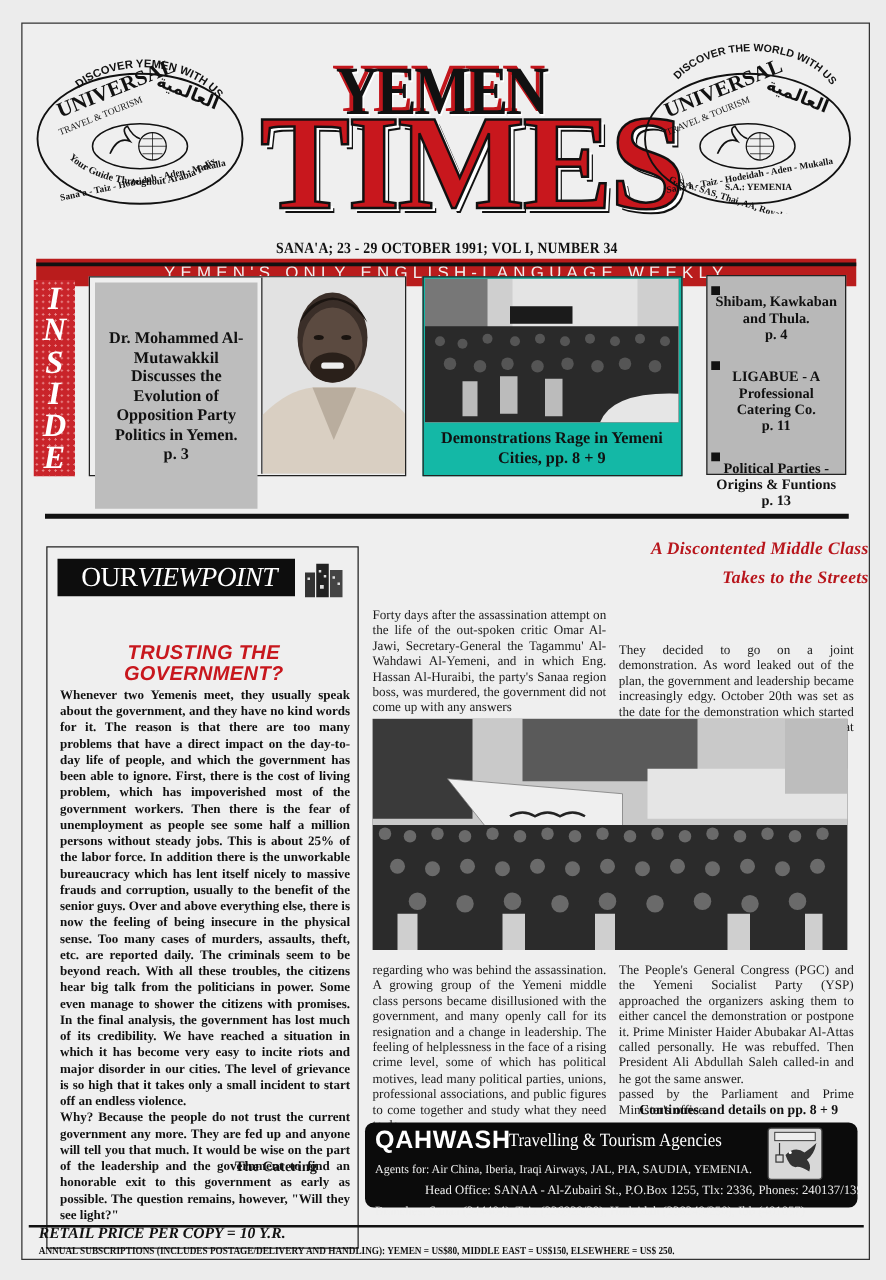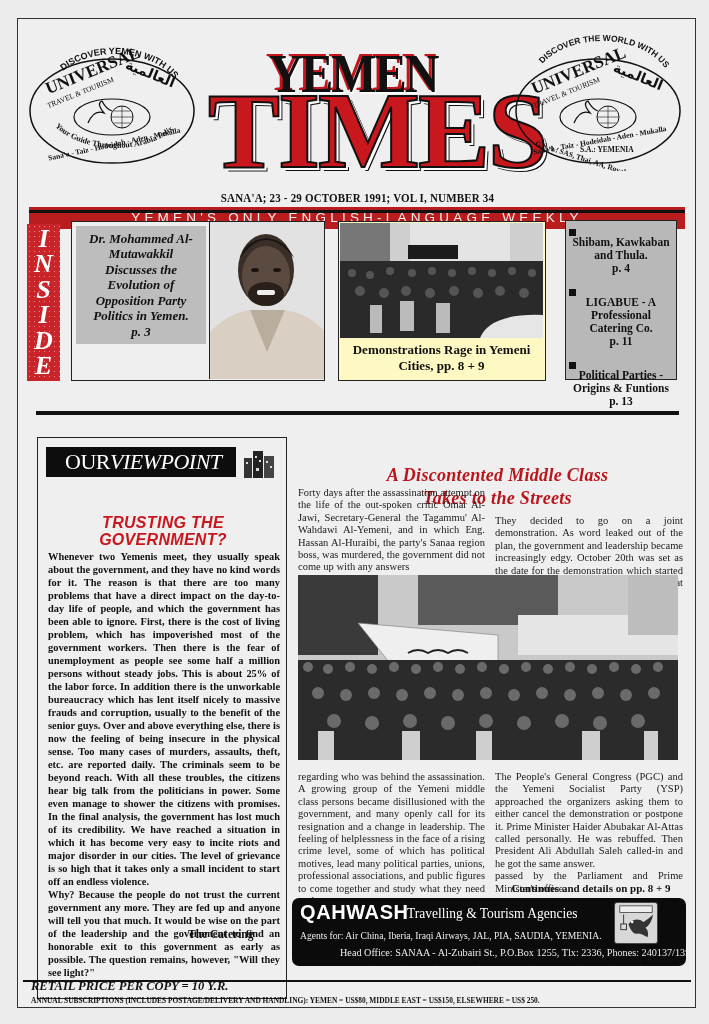--- a/index.html
+++ b/index.html
@@ -21,24 +21,24 @@
     .tagline-bar { position: absolute; left: 11px; top: 148px; width: 656px; height: 22px; background: #b91c1c; color: #f0f0f0; font-family: "Liberation Sans", sans-serif; font-size: 13.5px; letter-spacing: 4.2px; line-height: 22px; text-align: center; margin-top: 40px; }
     .dateline { position: absolute; left: 0; top: 172px; width: 679px; text-align: center; font-family: "Liberation Serif", serif; font-weight: bold; font-size: 12.5px; letter-spacing: 0.2px; transform: scaleX(0.88); }
     .rule-thick { position: absolute; left: 11px; width: 656px; background: #111; }
     .rule1 { top: 191px; height: 3px; }
 
     
     .inside-tag { position: absolute; left: 9px; top: 205px; width: 33px; height: 157px; background: #c9242a; background-image: radial-gradient(#e98a8c 0.8px, transparent 1px); background-size: 5px 5px; display: flex; flex-direction: column; align-items: center; justify-content: space-around; padding: 2px 0; }
     .inside-tag span { font-family: "Liberation Serif", serif; font-style: italic; font-weight: bold; color: #fff; font-size: 26px; line-height: 24px; }
 
     .inside-box1 { position: absolute; left: 53px; top: 202px; width: 254px; height: 160px; border: 1.5px solid #222; background: #efefef; }
-    .inside-box1 .grey { position: absolute; left: 4px; top: 4px; width: 130px; height: 118px; background: #bdbdbd; display: flex; align-items: center; justify-content: center; text-align: center; font-weight: bold; font-size: 13px; line-height: 15.5px; padding: 6px; font-style: italic; }
+    .inside-box1 .grey { position: absolute; left: 4px; top: 4px; width: 130px; height: 181px; background: #bdbdbd; display: flex; align-items: center; justify-content: center; text-align: center; font-weight: bold; font-size: 13px; line-height: 15.5px; padding: 6px; }
     .inside-box1 .photo { position: absolute; left: 137px; top: 0px; width: 115px; height: 157px; border-left: 1.5px solid #222; overflow: hidden; background: #d8d8d8; }
 
-    .inside-box2 { position: absolute; left: 320px; top: 202px; width: 208px; height: 160px; border: 1.5px solid #222; background: #fef9c3; }
+    .inside-box2 { position: absolute; left: 320px; top: 202px; width: 208px; height: 160px; border: 1.5px solid #222; background: #14b8a6; }
     .inside-box2 .photo { position: absolute; left: 1px; top: 1px; width: 203px; height: 115px; overflow: hidden; background: #888; }
     .inside-box2 .caption { position: absolute; left: 0; top: 120px; width: 205px; text-align: center; font-weight: bold; font-size: 13px; line-height: 16px; }
 
     .inside-box3 { position: absolute; left: 547px; top: 201px; width: 112px; height: 160px; border: 1.5px solid #222; background: #b8b8b8; padding: 4px 3px; }
     .inside-item { display: flex; align-items: flex-start; margin-bottom: 10px; flex-direction: column; }
     .inside-item .bullet { width: 7px; height: 7px; background: #111; margin-top: 4px; margin-right: 4px; flex: none; }
     .inside-item .txt { flex: 1; text-align: center; font-weight: bold; font-size: 11.5px; line-height: 13px; }
 
     .rule2 { top: 392px; left: 18px; width: 643px; height: 4px; }
 
@@ -46,21 +46,21 @@
     .viewpoint { position: absolute; left: 19px; top: 418px; width: 250px; height: 562px; border: 1.5px solid #222; background: #efefef; }
     .vp-head { position: absolute; left: 8px; top: 9px; width: 190px; height: 30px; background: #0d0d0d; color: #fff; font-family: "Liberation Serif", serif; font-size: 22px; line-height: 30px; padding-left: 19px; letter-spacing: -0.5px; }
     .vp-head i { font-style: italic; }
     .vp-icon { position: absolute; left: 204px; top: 10px; width: 34px; height: 30px; }
     .vp-title { position: absolute; left: 0; top: 76px; width: 250px; text-align: center; font-family: "Liberation Sans", sans-serif; font-weight: bold; font-style: italic; color: #c8171d; font-size: 16px; line-height: 17px; letter-spacing: 0.3px; }
     .vp-body { position: absolute; left: 10px; top: 112px; width: 232px; font-family: "Liberation Serif", serif; font-weight: bold; font-size: 10.4px; line-height: 13px; text-align: justify; }
     .vp-body p { margin: 0; }
     .vp-sign { position: absolute; left: 150px; top: 490px; font-weight: bold; font-size: 11.5px; }
 
     
-    .lead-title { position: absolute; left: 282px; top: 409px; width: 395px; text-align: center; font-family: "Liberation Serif", serif; font-weight: bold; font-style: italic; color: #b8161c; font-size: 18px; line-height: 23px; letter-spacing: 0.3px; margin-top: 36px; }
+    .lead-title { position: absolute; left: 282px; top: 409px; width: 395px; text-align: right; font-family: "Liberation Serif", serif; font-weight: bold; font-style: italic; color: #b8161c; font-size: 14px; line-height: 23px; letter-spacing: 0.3px; }
     .col { position: absolute; font-family: "Liberation Serif", serif; font-size: 10.5px; line-height: 12.4px; text-align: justify; color: #1a1a1a; }
     .col-a1 { left: 280px; top: 468px; width: 187px; }
     .col-b1 { left: 477px; top: 468px; width: 188px; margin-top: 28px; }
     .col-a2 { left: 280px; top: 752px; width: 187px; }
     .col-b2 { left: 477px; top: 752px; width: 188px; }
     .continues { position: absolute; left: 480px; top: 863px; width: 186px; text-align: center; font-weight: bold; font-size: 11px; }
 
     .lead-photo { position: absolute; left: 280px; top: 556px; width: 380px; height: 185px; overflow: hidden; background: #777; }
 
     

